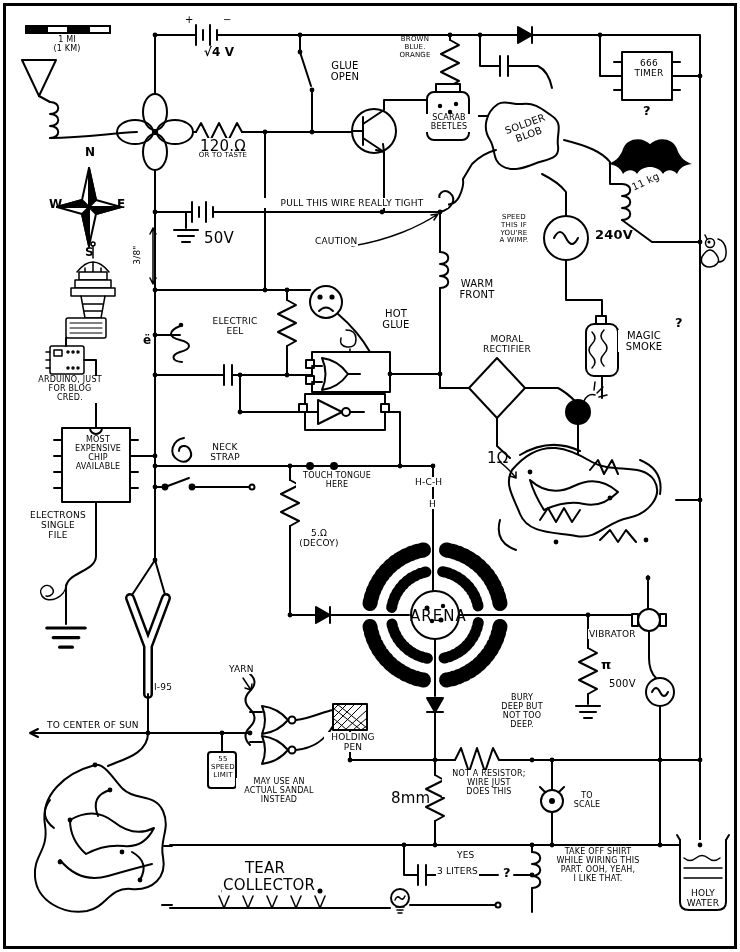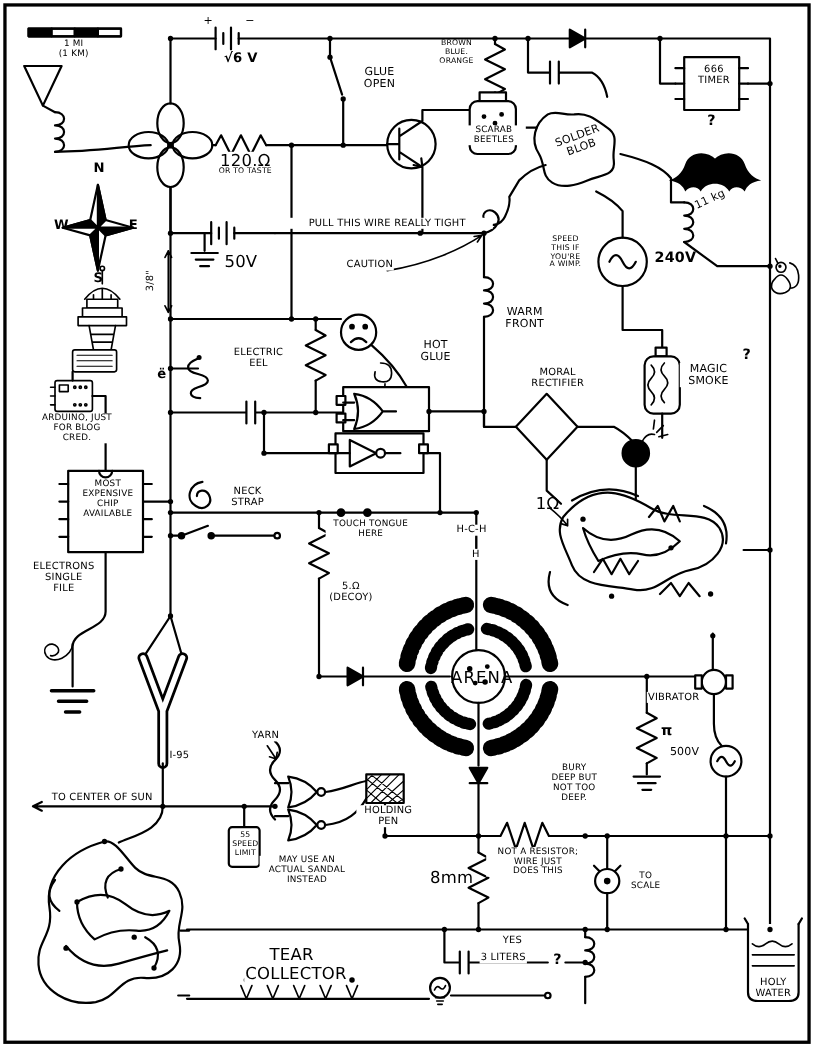--- a/index.html
+++ b/index.html
@@ -477,21 +477,21 @@
   </g>
 
   <path d="M433 488 V498" stroke-width="1.5"></path>
 </g>
 </svg>
 
 <div class="lbl f8 nobg" style="left:38px;top:36px;width:56px">1 MI
 (1 KM)</div>
 <div class="lbl f10 nobg" style="left:184px;top:14px">+</div>
 <div class="lbl f10 nobg" style="left:222px;top:14px">−</div>
-<div class="lbl f12" style="left:192px;top:46px;width:52px">√6 V</div>
+<div class="lbl f12" style="left:192px;top:46px;width:52px">√4 V</div>
 <div class="lbl f10" style="left:318px;top:60px;width:52px">GLUE
 OPEN</div>
 <div class="lbl f7 nobg" style="left:396px;top:36px;width:36px;text-align:center">BROWN
 BLUE.
 ORANGE</div>
 <div class="lbl f8" style="left:420px;top:114px;width:56px">SCARAB
 BEETLES</div>
 <div class="lbl f10 nobg rot" style="left:494px;top:118px;width:64px;transform:rotate(-20deg)">SOLDER
 BLOB</div>
 <div class="lbl" style="left:628px;top:58px;width:40px">666
@@ -567,16 +567,20 @@
 <div class="lbl f8" style="left:442px;top:770px;width:92px">NOT A RESISTOR;
 WIRE JUST
 DOES THIS</div>
 <div class="lbl f8" style="left:568px;top:792px;width:36px">TO
 SCALE</div>
 <div class="lbl f11" style="left:222px;top:860px;width:84px">TEAR
 COLLECTOR</div>
 <div class="lbl" style="left:456px;top:850px">YES</div>
 <div class="lbl" style="left:436px;top:866px">3 LITERS</div>
 <div class="lbl f13 nobg" style="left:502px;top:866px">?</div>
+<div class="lbl f8" style="left:550px;top:848px;width:94px">TAKE OFF SHIRT
+WHILE WIRING THIS
+PART. OOH, YEAH,
+I LIKE THAT.</div>
 <div class="lbl nobg" style="left:682px;top:888px;width:40px">HOLY
 WATER</div>
 
 </div>
 
 </body></html>

